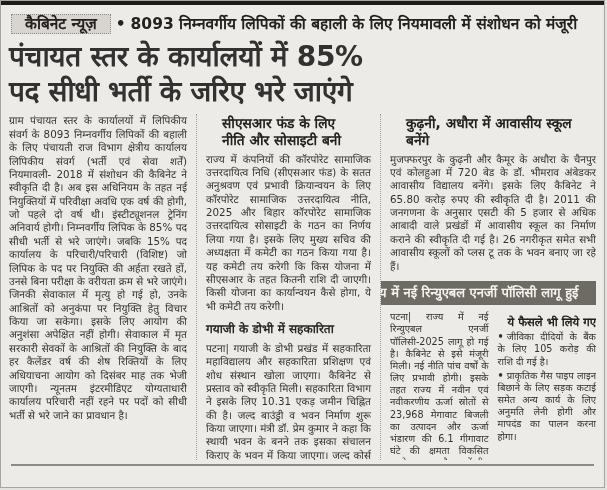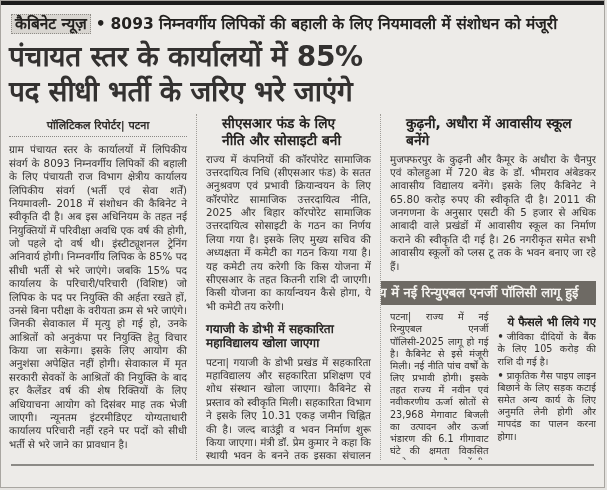--- a/index.html
+++ b/index.html
@@ -11,21 +11,21 @@
   .clip{
     position:relative;width:605px;height:488px;box-sizing:border-box;
     background:#edebe8;
     border:1px solid #a9a6a1;
   }
   .top-edge{height:4px;background:#1c1c1c;}
   .strap{
     padding:7px 10px 3px;font-size:15.5px;font-weight:bold;color:#242220;
     white-space:nowrap;overflow:hidden;
   }
-  .strap .kicker{background:#d8d5d0;padding:0 3px;border:1px dotted #8f8c87;}
+  .strap .kicker{background:#d8d5d0;padding:0 13px;border:1px dotted #8f8c87;}
   .strap .sep{margin:0 5px;}
   .headline{
     padding:3px 8px 5px;font-size:28px;font-weight:800;color:#333130;
     line-height:1.24;letter-spacing:-0.3px;white-space:nowrap;overflow:hidden;
   }
   .cols{
     display:flex;align-items:stretch;height:346px;overflow:hidden;
     padding:0 8px;box-sizing:border-box;
   }
   .col1{width:188px;box-sizing:border-box;padding-right:9px;border-right:1px dotted #a09d98;}
@@ -72,30 +72,28 @@
   </div>
 
   <div class="headline">
     <div>पंचायत स्तर के कार्यालयों में 85%</div>
     <div>पद सीधी भर्ती के जरिए भरे जाएंगे</div>
   </div>
 
   <div class="cols">
 
     <div class="col1">
-      <div class="byline">पॉलिटिकल रिपोर्टर| पटना</div>
       <p class="body">ग्राम पंचायत स्तर के कार्यालयों में लिपिकीय संवर्ग के 8093 निम्नवर्गीय लिपिकों की बहाली के लिए पंचायती राज विभाग क्षेत्रीय कार्यालय लिपिकीय संवर्ग (भर्ती एवं सेवा शर्तें) नियमावली- 2018 में संशोधन की कैबिनेट ने स्वीकृति दी है। अब इस अधिनियम के तहत नई नियुक्तियों में परिवीक्षा अवधि एक वर्ष की होगी, जो पहले दो वर्ष थी। इंस्टीट्यूशनल ट्रेनिंग अनिवार्य होगी। निम्नवर्गीय लिपिक के 85% पद सीधी भर्ती से भरे जाएंगे। जबकि 15% पद कार्यालय के परिचारी/परिचारी (विशिष्ट) जो लिपिक के पद पर नियुक्ति की अर्हता रखते हों, उनसे बिना परीक्षा के वरीयता क्रम से भरे जाएंगे। जिनकी सेवाकाल में मृत्यु हो गई हो, उनके आश्रितों को अनुकंपा पर नियुक्ति हेतु विचार किया जा सकेगा। इसके लिए आयोग की अनुशंसा अपेक्षित नहीं होगी। सेवाकाल में मृत सरकारी सेवकों के आश्रितों की नियुक्ति के बाद हर कैलेंडर वर्ष की शेष रिक्तियों के लिए अधियाचना आयोग को दिसंबर माह तक भेजी जाएगी। न्यूनतम इंटरमीडिएट योग्यताधारी कार्यालय परिचारी नहीं रहने पर पदों को सीधी भर्ती से भरे जाने का प्रावधान है।</p>
     </div>
 
     <div class="col2">
       <div class="h2">सीएसआर फंड के लिए नीति और सोसाइटी बनी</div>
       <p class="body">राज्य में कंपनियों की कॉरपोरेट सामाजिक उत्तरदायित्व निधि (सीएसआर फंड) के सतत अनुश्रवण एवं प्रभावी क्रियान्वयन के लिए कॉरपोरेट सामाजिक उत्तरदायित्व नीति, 2025 और बिहार कॉरपोरेट सामाजिक उत्तरदायित्व सोसाइटी के गठन का निर्णय लिया गया है। इसके लिए मुख्य सचिव की अध्यक्षता में कमेटी का गठन किया गया है। यह कमेटी तय करेगी कि किस योजना में सीएसआर के तहत कितनी राशि दी जाएगी। किसी योजना का कार्यान्वयन कैसे होगा, ये भी कमेटी तय करेगी।</p>
       <div class="story2-head">
         <div>गयाजी के डोभी में सहकारिता</div>
-        <div>महाविद्यालय खोला जाएगा</div>
       </div>
       <p class="body">पटना| गयाजी के डोभी प्रखंड में सहकारिता महाविद्यालय और सहकारिता प्रशिक्षण एवं शोध संस्थान खोला जाएगा। कैबिनेट से प्रस्ताव को स्वीकृति मिली। सहकारिता विभाग ने इसके लिए 10.31 एकड़ जमीन चिह्नित की है। जल्द बाउंड्री व भवन निर्माण शुरू किया जाएगा। मंत्री डॉ. प्रेम कुमार ने कहा कि स्थायी भवन के बनने तक इसका संचालन किराए के भवन में किया जाएगा। जल्द कोर्स तैयार किया जाएगा। सहकारिता कॉलेज को त्रिभुवन विवि, गुजरात से मान्यता दिलाने के प्रयास जारी हैं।</p>
     </div>
 
     <div class="col3">
       <div class="h2">कुढ़नी, अधौरा में आवासीय स्कूल बनेंगे</div>
       <p class="body">मुजफ्फरपुर के कुढ़नी और कैमूर के अधौरा के चैनपुर एवं कोलहुआ में 720 बेड के डॉ. भीमराव अंबेडकर आवासीय विद्यालय बनेंगे। इसके लिए कैबिनेट ने 65.80 करोड़ रुपए की स्वीकृति दी है। 2011 की जनगणना के अनुसार एसटी की 5 हजार से अधिक आबादी वाले प्रखंडों में आवासीय स्कूल का निर्माण कराने की स्वीकृति दी गई है। 26 नगरीकृत समेत सभी आवासीय स्कूलों को प्लस टू तक के भवन बनाए जा रहे हैं।</p>
 
       <div class="banner">राज्य में नई रिन्युएबल एनर्जी पॉलिसी लागू हुई</div>
 

